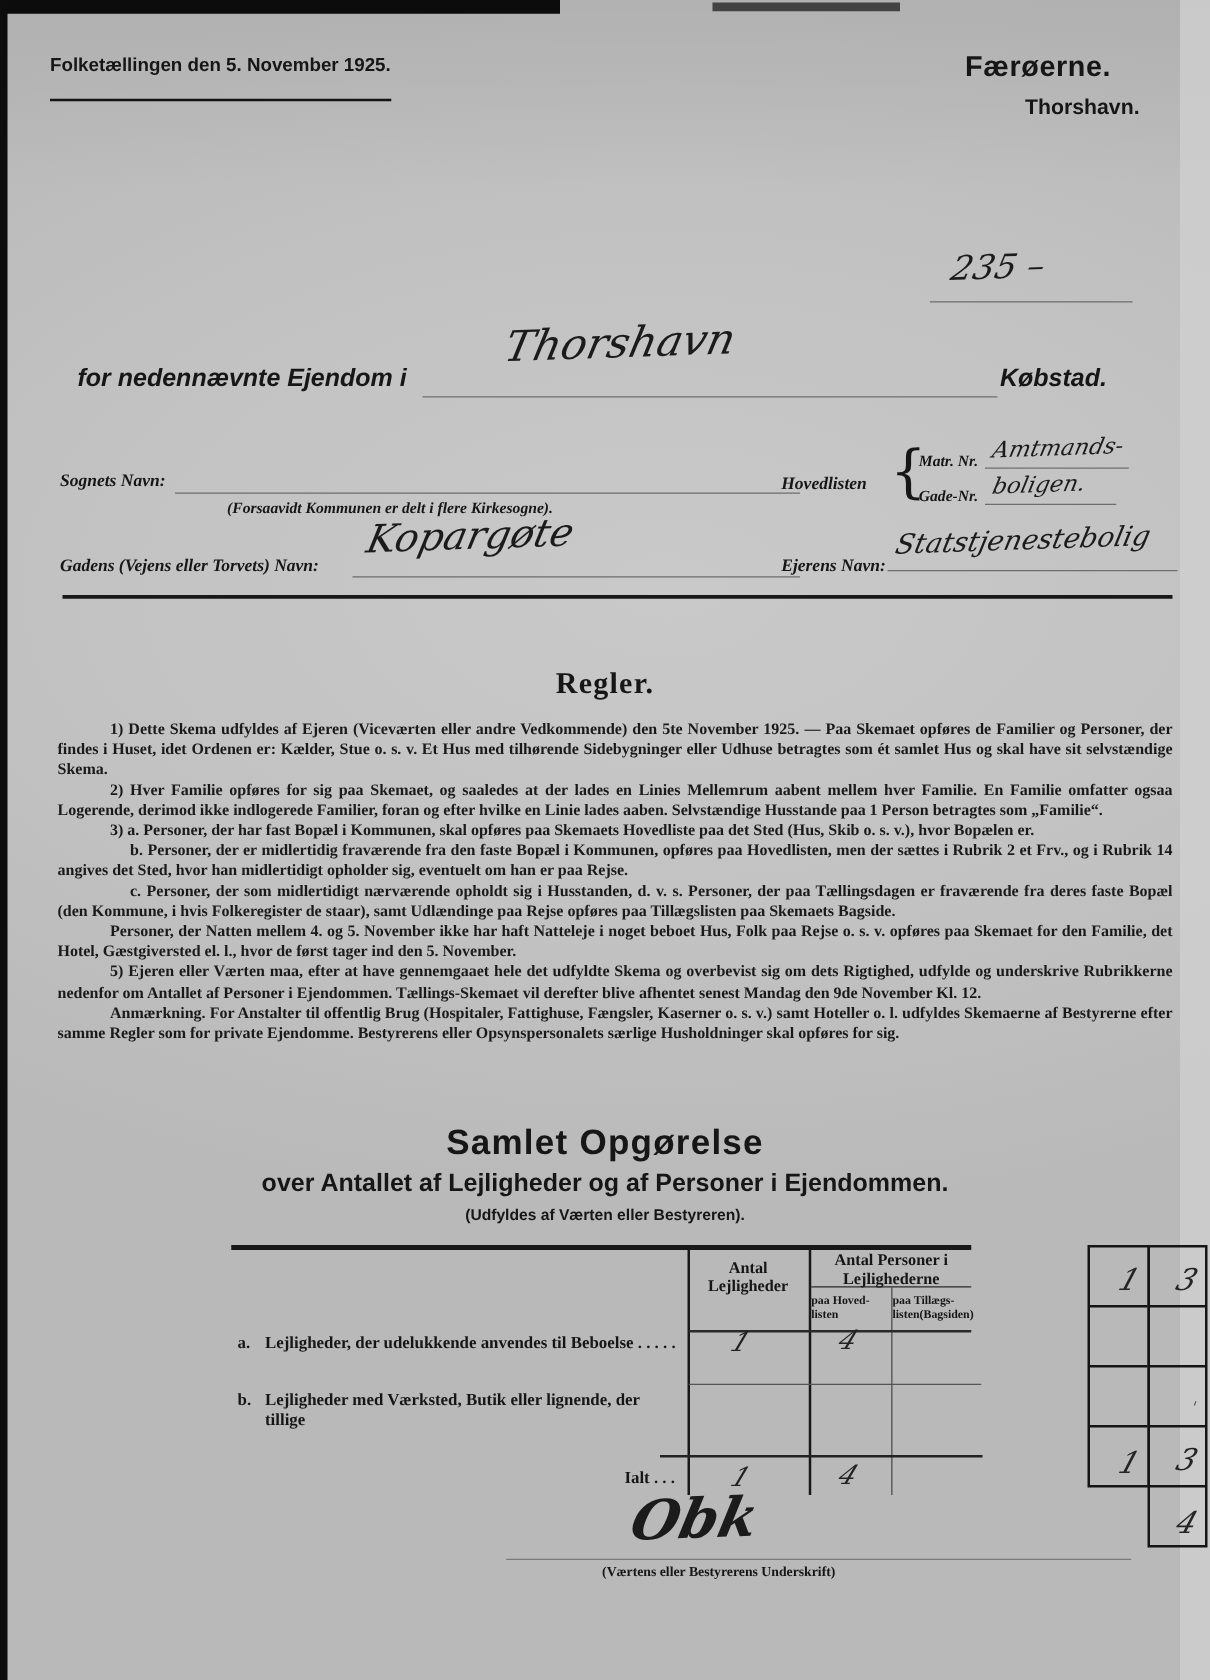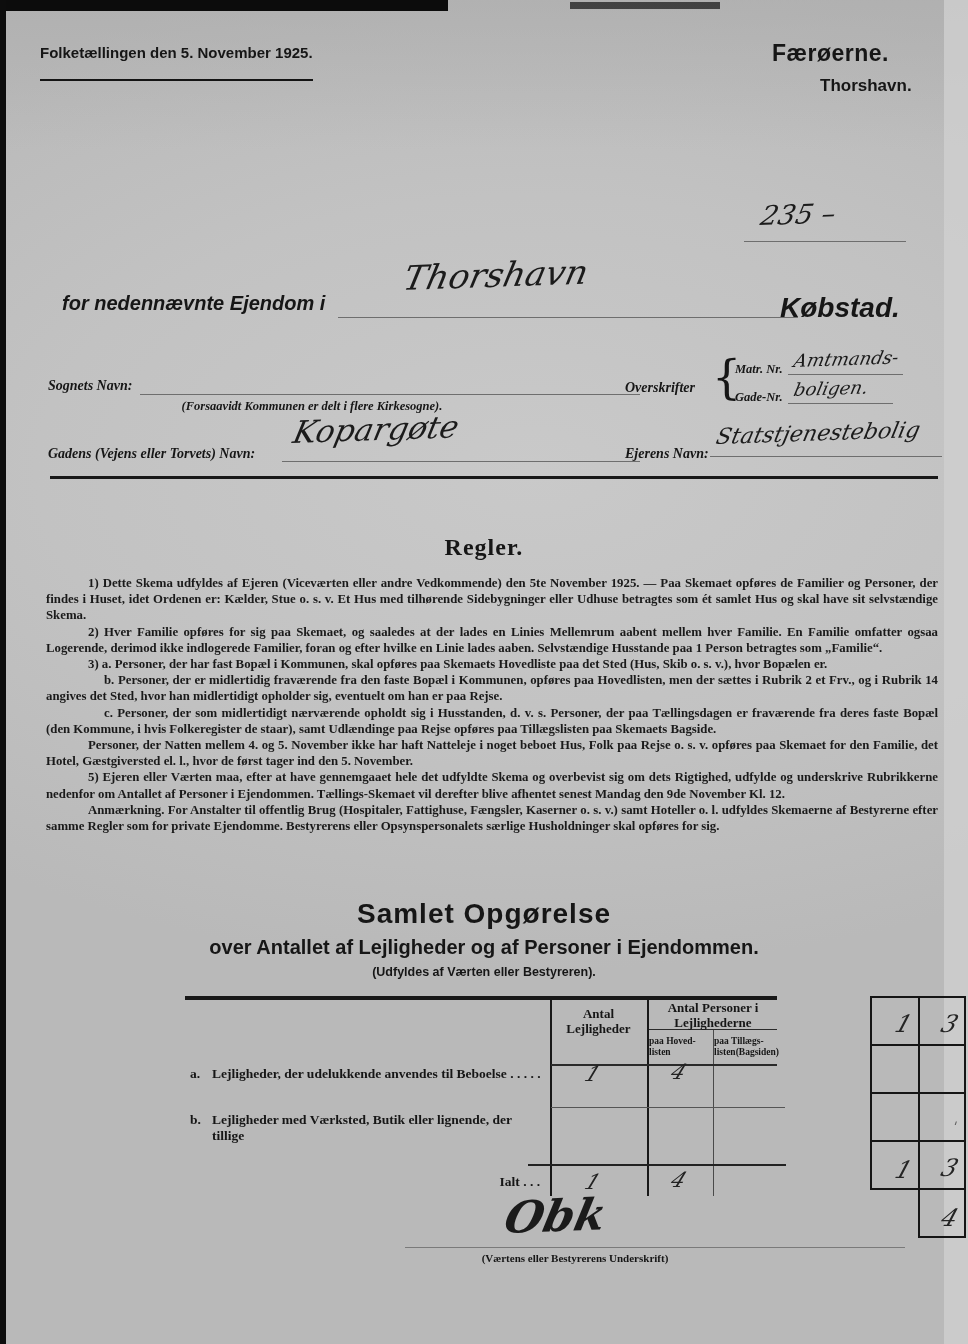--- a/index.html
+++ b/index.html
@@ -55,27 +55,27 @@
   <div class="abs sans b" style="left:40px;top:44px;font-size:15px;border-bottom:2px solid #141414;padding-bottom:18px;">Folketællingen den 5. November 1925.</div>
   <div class="abs sans b" style="left:772px;top:40px;font-size:23px;letter-spacing:.5px;">Færøerne.</div>
   <div class="abs sans b" style="left:820px;top:76px;font-size:17px;">Thorshavn.</div>
 
   <div class="abs hw" style="left:758px;top:200px;font-size:27px;">235 –</div>
   <div class="abs thin-line" style="left:744px;top:241px;width:162px;"></div>
 
   <div class="abs sans b i" style="left:62px;top:292px;font-size:20px;">for nedennævnte Ejendom i</div>
   <div class="abs hw" style="left:400px;top:258px;font-size:34px;">Thorshavn</div>
   <div class="abs thin-line" style="left:338px;top:317px;width:460px;"></div>
-  <div class="abs sans b i" style="left:780px;top:292px;font-size:28px;">Købstad.</div>
+  <div class="abs sans b i" style="left:800px;top:292px;font-size:20px;">Købstad.</div>
 
   <div class="abs serif b i" style="left:48px;top:378px;font-size:14px;">Sognets Navn:</div>
   <div class="abs thin-line" style="left:140px;top:394px;width:500px;"></div>
   <div class="abs serif b i" style="left:142px;top:399px;width:340px;text-align:center;font-size:12.5px;">(Forsaavidt Kommunen er delt i flere Kirkesogne).</div>
 
-  <div class="abs serif b i" style="left:625px;top:380px;font-size:14px;">Overskrifter</div>
+  <div class="abs serif b i" style="left:625px;top:380px;font-size:14px;">Hovedlisten</div>
   <div class="abs" style="left:712px;top:350px;font-size:46px;font-weight:normal;font-family:'DejaVu Serif',serif;">{</div>
   <div class="abs serif b i" style="left:735px;top:362px;font-size:12.5px;">Matr. Nr.</div>
   <div class="abs hw" style="left:792px;top:350px;font-size:18px;">Amtmands-</div>
   <div class="abs thin-line" style="left:788px;top:374px;width:115px;"></div>
   <div class="abs serif b i" style="left:735px;top:390px;font-size:12.5px;">Gade-Nr.</div>
   <div class="abs hw" style="left:792px;top:379px;font-size:18px;">boligen.</div>
   <div class="abs thin-line" style="left:788px;top:403px;width:105px;"></div>
 
   <div class="abs serif b i" style="left:48px;top:446px;font-size:14px;">Gadens (Vejens eller Torvets) Navn:</div>
   <div class="abs hw" style="left:290px;top:414px;font-size:31px;">Kopargøte</div>

